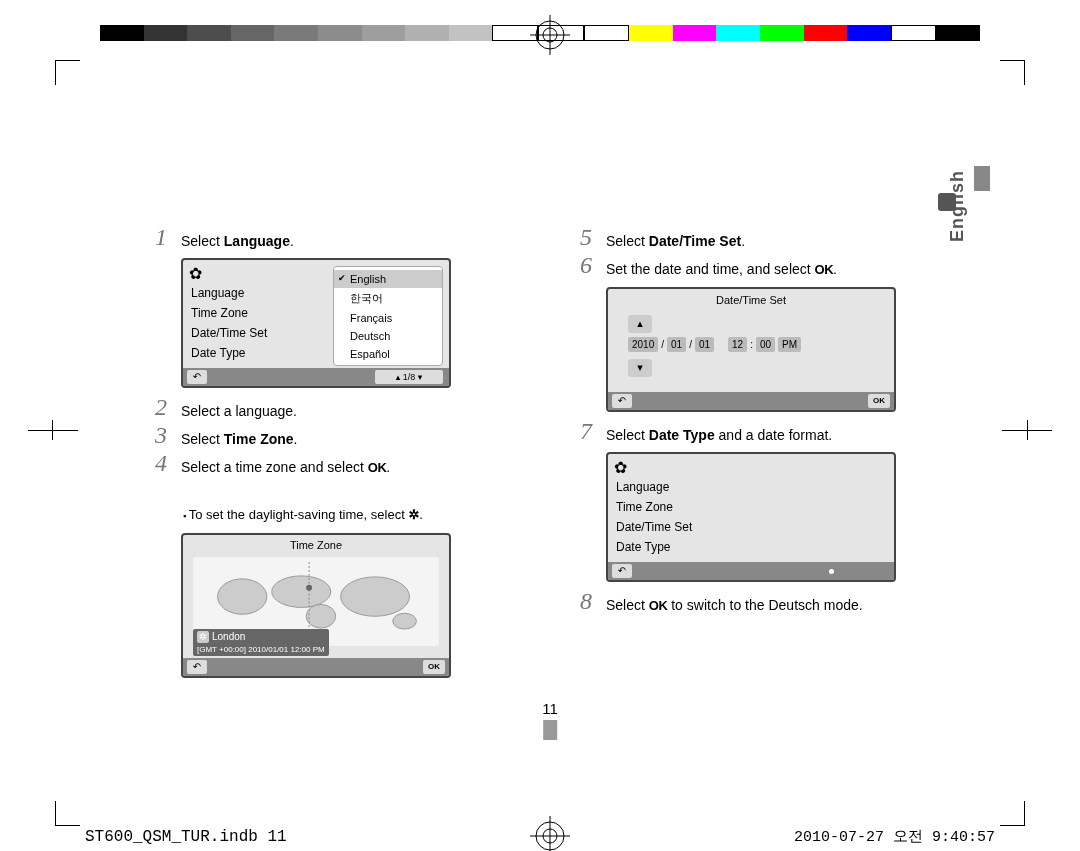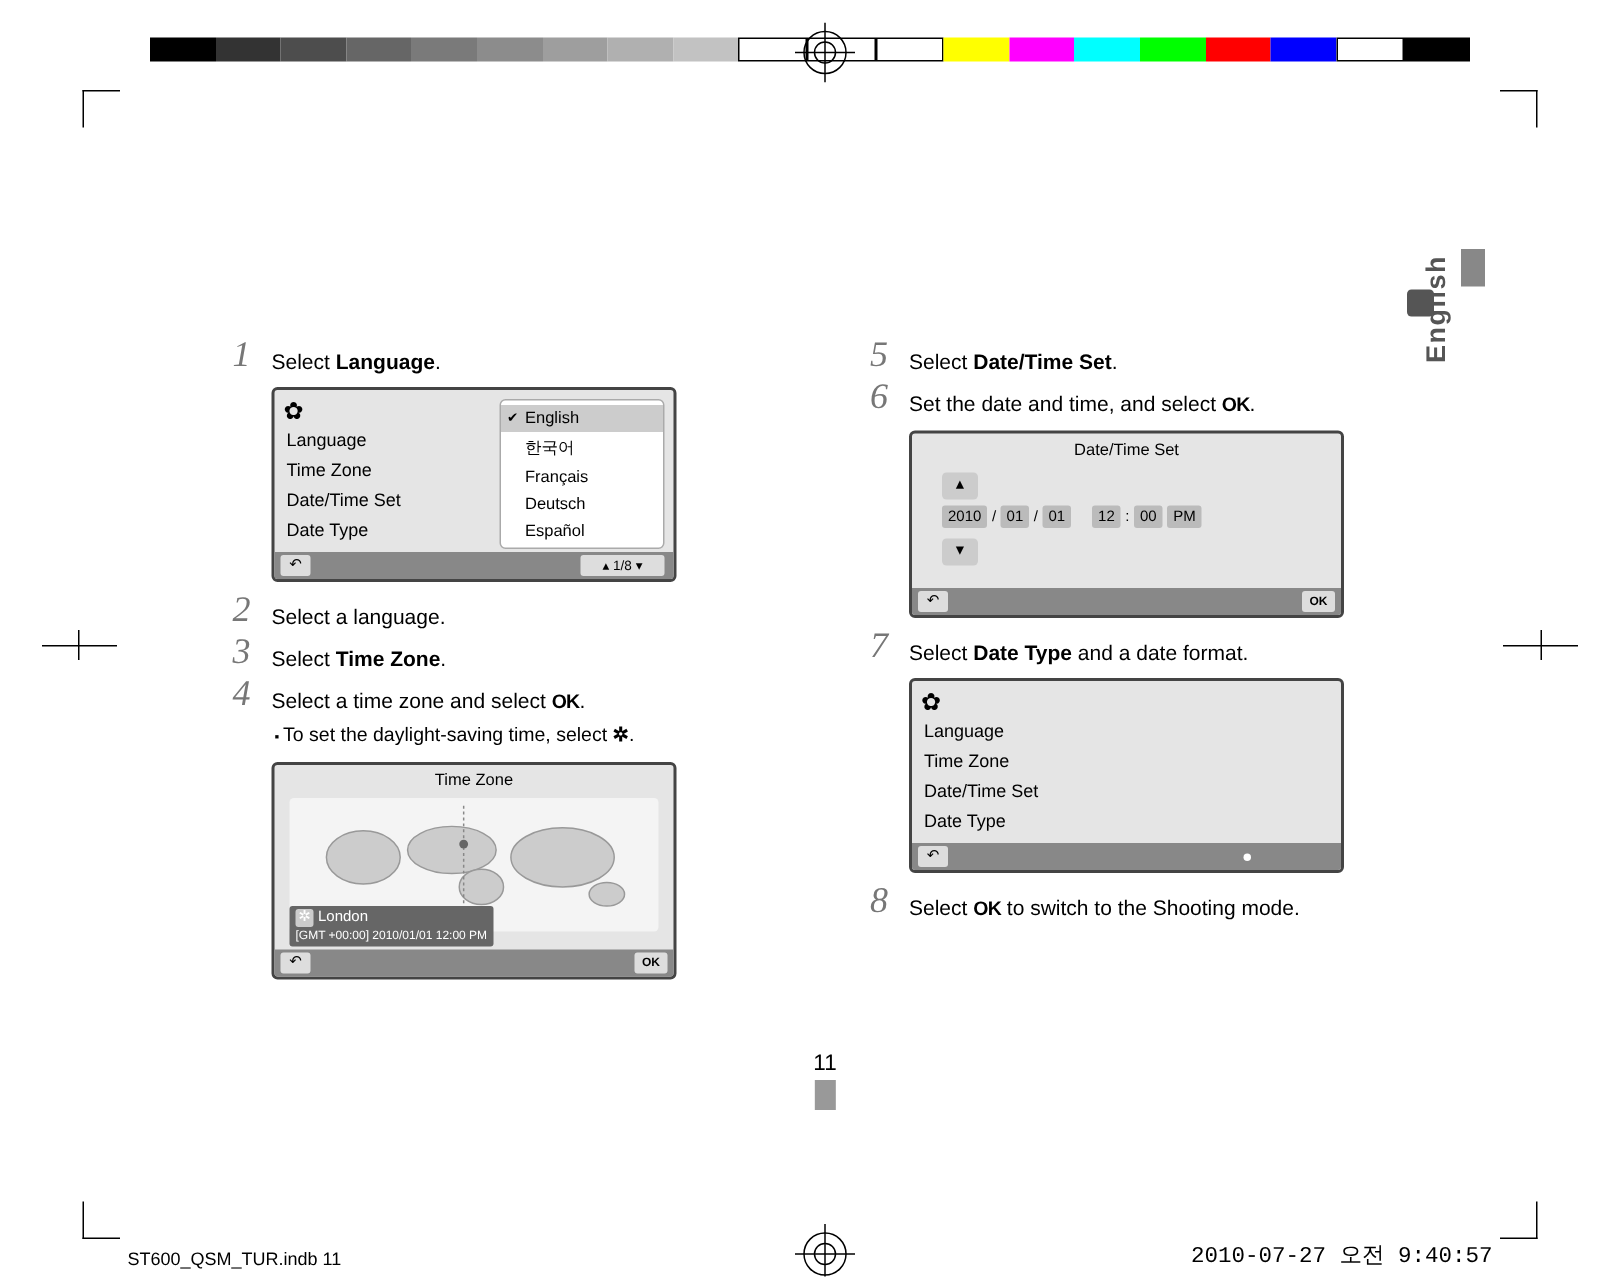--- a/index.html
+++ b/index.html
@@ -36,37 +36,37 @@
   
   .heading { position:absolute; top:110px; left:40px; width:770px; height:26px; background:#555; color:#fff; font-size:15px; font-weight:500; line-height:26px; padding-left:10px; border-radius:3px; font-style:italic; }
   .heading-dot { position:absolute; top:113px; left:828px; width:18px; height:18px; background:#555; border-radius:3px; }
 
   
   .col-l { position:absolute; left:45px; top:150px; width:360px; }
   .col-r { position:absolute; left:470px; top:150px; width:400px; }
 
   .step { padding-left:26px; position:relative; margin-bottom:6px; line-height:22px; }
   .step .num { position:absolute; left:0; top:-4px; font-size:24px; font-style:italic; font-family:"Times New Roman", serif; color:#777; font-weight:300; }
-  .step .sub { font-size:13px; padding-left:2px; display:block; }
+  .step .sub { font-size:13px; padding-left:2px; display:block;margin-top:25px; }
   .step .sub::before { content:"▪ "; font-size:9px; }
 
   .screen { border:2px solid #444; border-radius:4px; background:#e5e5e5; margin:6px 0 12px 26px; position:relative; overflow:hidden; }
 
   
   .s1 { width:270px; height:130px; }
   .s1 .gear { position:absolute; top:4px; left:6px; font-size:16px; }
   .s1 .leftlist { position:absolute; top:26px; left:8px; font-size:12px; }
   .s1 .leftlist div { margin-bottom:6px; }
   .s1 .panel { position:absolute; right:6px; top:6px; width:110px; height:100px; background:#fff; border:1px solid #aaa; border-radius:4px; padding-top:3px; }
   .s1 .panel div { font-size:11px; padding:3px 5px 3px 16px; position:relative; }
   .s1 .panel div.sel { background:#ccc; }
   .s1 .panel div.sel::before { content:"✔"; position:absolute; left:4px; font-size:9px; }
   .s1 .bot { position:absolute; bottom:0; left:0; right:0; height:18px; background:#888; }
   .s1 .back { position:absolute; left:4px; bottom:2px; width:20px; height:14px; background:#ddd; border-radius:2px; font-size:10px; text-align:center; line-height:14px; }
-  .s1 .pager { position:absolute; right:6px; bottom:2px; width:56px; height:14px; background:#ddd; border-radius:2px; font-size:9px; text-align:center; line-height:14px; }
+  .s1 .pager { position:absolute; right:6px; bottom:2px; width:68px; height:14px; background:#ddd; border-radius:2px; font-size:9px; text-align:center; line-height:14px; }
 
   
   .s2 { width:270px; height:145px; }
   .s2 .title { text-align:center; font-size:11px; padding-top:4px; }
   .s2 .map { position:absolute; top:22px; left:10px; right:10px; bottom:30px; background:#f4f4f4; border-radius:3px; }
   .s2 .map svg { width:100%; height:100%; }
   .s2 .city { position:absolute; bottom:20px; left:10px; font-size:10px; background:#666; color:#fff; padding:2px 4px; border-radius:2px; }
   .s2 .city .sun { display:inline-block; width:12px; height:12px; background:#ccc; border-radius:2px; text-align:center; line-height:12px; margin-right:3px;}
   .s2 .bot2 { position:absolute; bottom:0; left:0; right:0; height:18px; background:#888; }
   .s2 .back2 { position:absolute; left:4px; bottom:2px; width:20px; height:14px; background:#ddd; border-radius:2px; font-size:10px; text-align:center; line-height:14px; }
@@ -95,21 +95,21 @@
   .s4 .bot4 { position:absolute; bottom:0; left:0; right:0; height:18px; background:#888; }
   .s4 .back4 { position:absolute; left:4px; bottom:2px; width:20px; height:14px; background:#ddd; border-radius:2px; font-size:10px; text-align:center; line-height:14px; }
   .s4 .dot { position:absolute; right:60px; bottom:6px; width:5px; height:5px; background:#fff; border-radius:50%; }
 
   .oktxt { font-weight:900; font-family:Arial Black, Arial; font-size:13px; letter-spacing:-0.5px; }
   .sun-icon { font-weight:bold; }
 
   
   .pageno { position:absolute; bottom:60px; left:50%; transform:translateX(-50%); font-size:15px; text-align:center; }
   .pageno-bar { width:14px; height:20px; background:#999; margin:3px auto 0; }
-  .footer-l { position:absolute; bottom:5px; left:85px; font-size:12px; font-family:Liberation Sans, sans-serif; }
+  .footer-l { position:absolute; bottom:5px; left:85px; font-size:16px; font-family:Liberation Mono, monospace; }
   .footer-r { position:absolute; bottom:5px; right:85px; font-size:15px; font-family:Liberation Mono, monospace; }
   .reg-bottom { position:absolute; bottom:-5px; left:530px; width:40px; height:40px; }
 </style>
 </head>
 <body>
 
 <div class="colorbar" id="colorbar">
     <div style="background: rgb(0, 0, 0);"></div>
     <div style="background: rgb(51, 51, 51);"></div>
     <div style="background: rgb(77, 77, 77);"></div>
@@ -271,21 +271,21 @@
         <div>Date/Time Set</div>
         <div>Date Type</div>
       </div>
       <div class="bot4"></div>
       <div class="back4">↶</div>
       <div class="dot"></div>
     </div>
 
     <div class="step">
       <span class="num">8</span>
-      <span>Select </span><span class="oktxt">OK</span><span> to switch to the Shooting mode.</span>
+      <span>Select </span><span class="oktxt">OK</span><span> to switch to the Deutsch mode.</span>
     </div>
   </div>
 
   <div class="pageno">
     <span>11</span>
     <div class="pageno-bar"></div>
   </div>
 </div>
 
 <div class="footer-l">ST600_QSM_TUR.indb   11</div>

